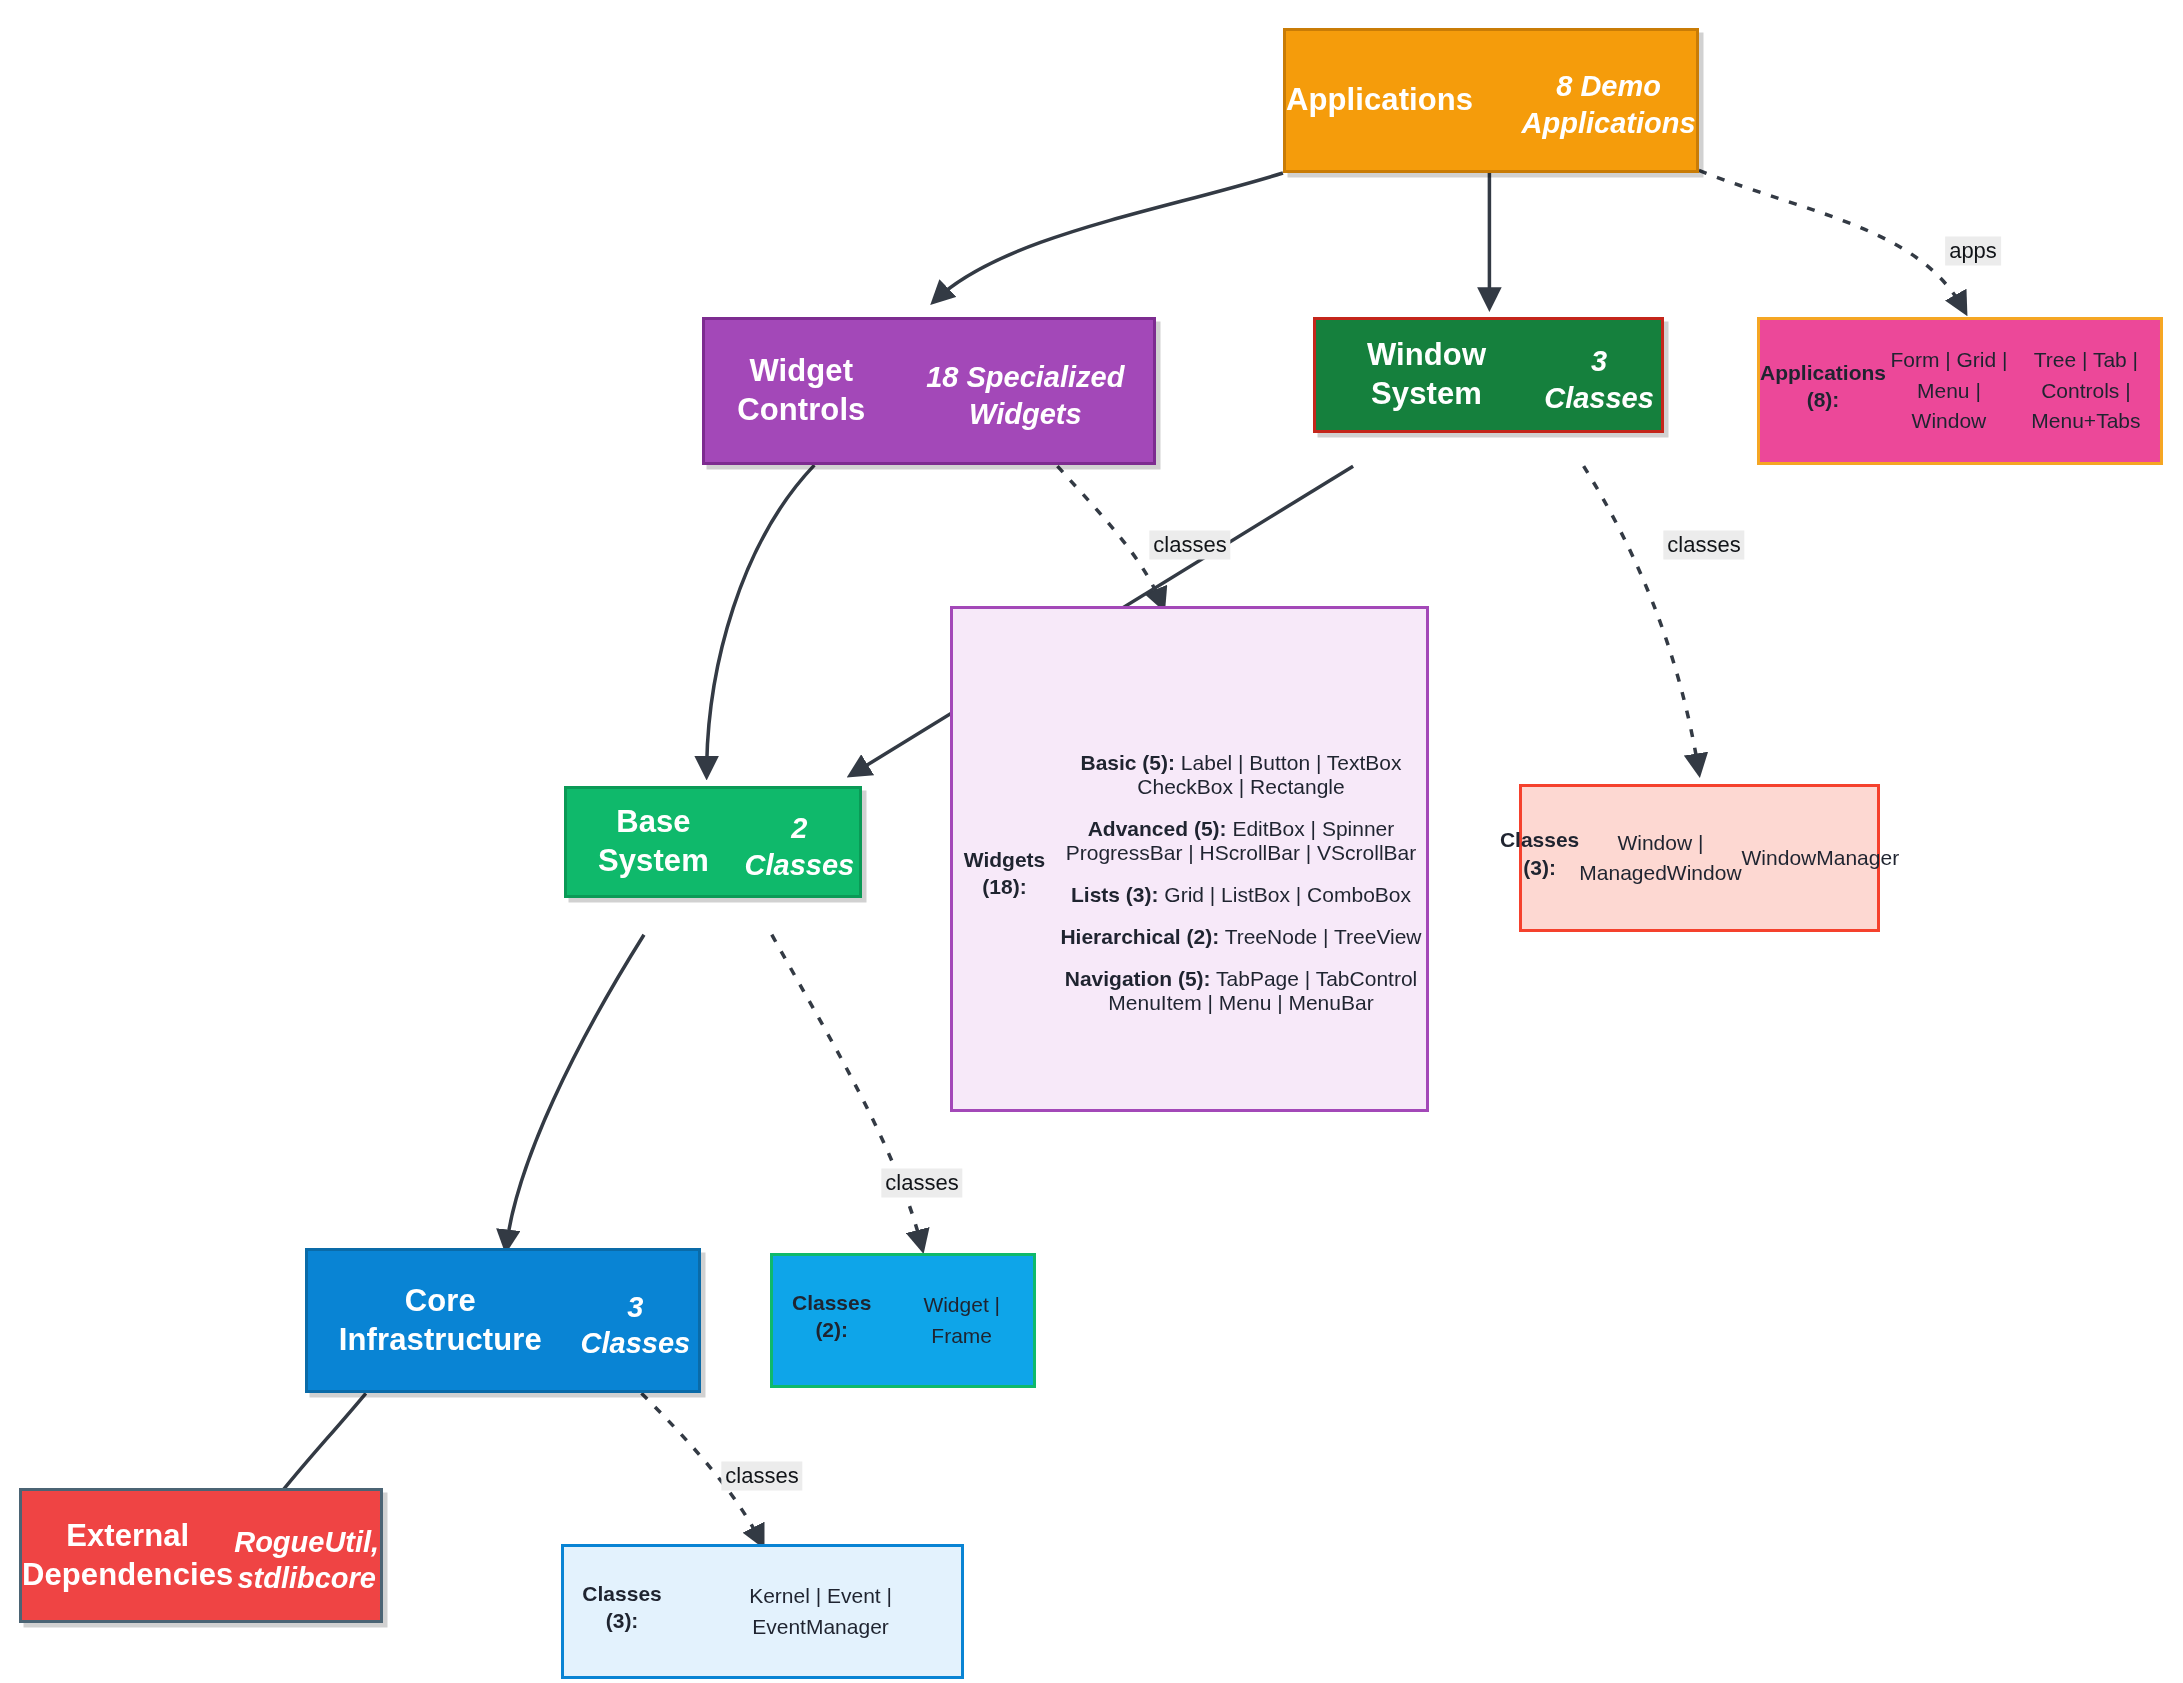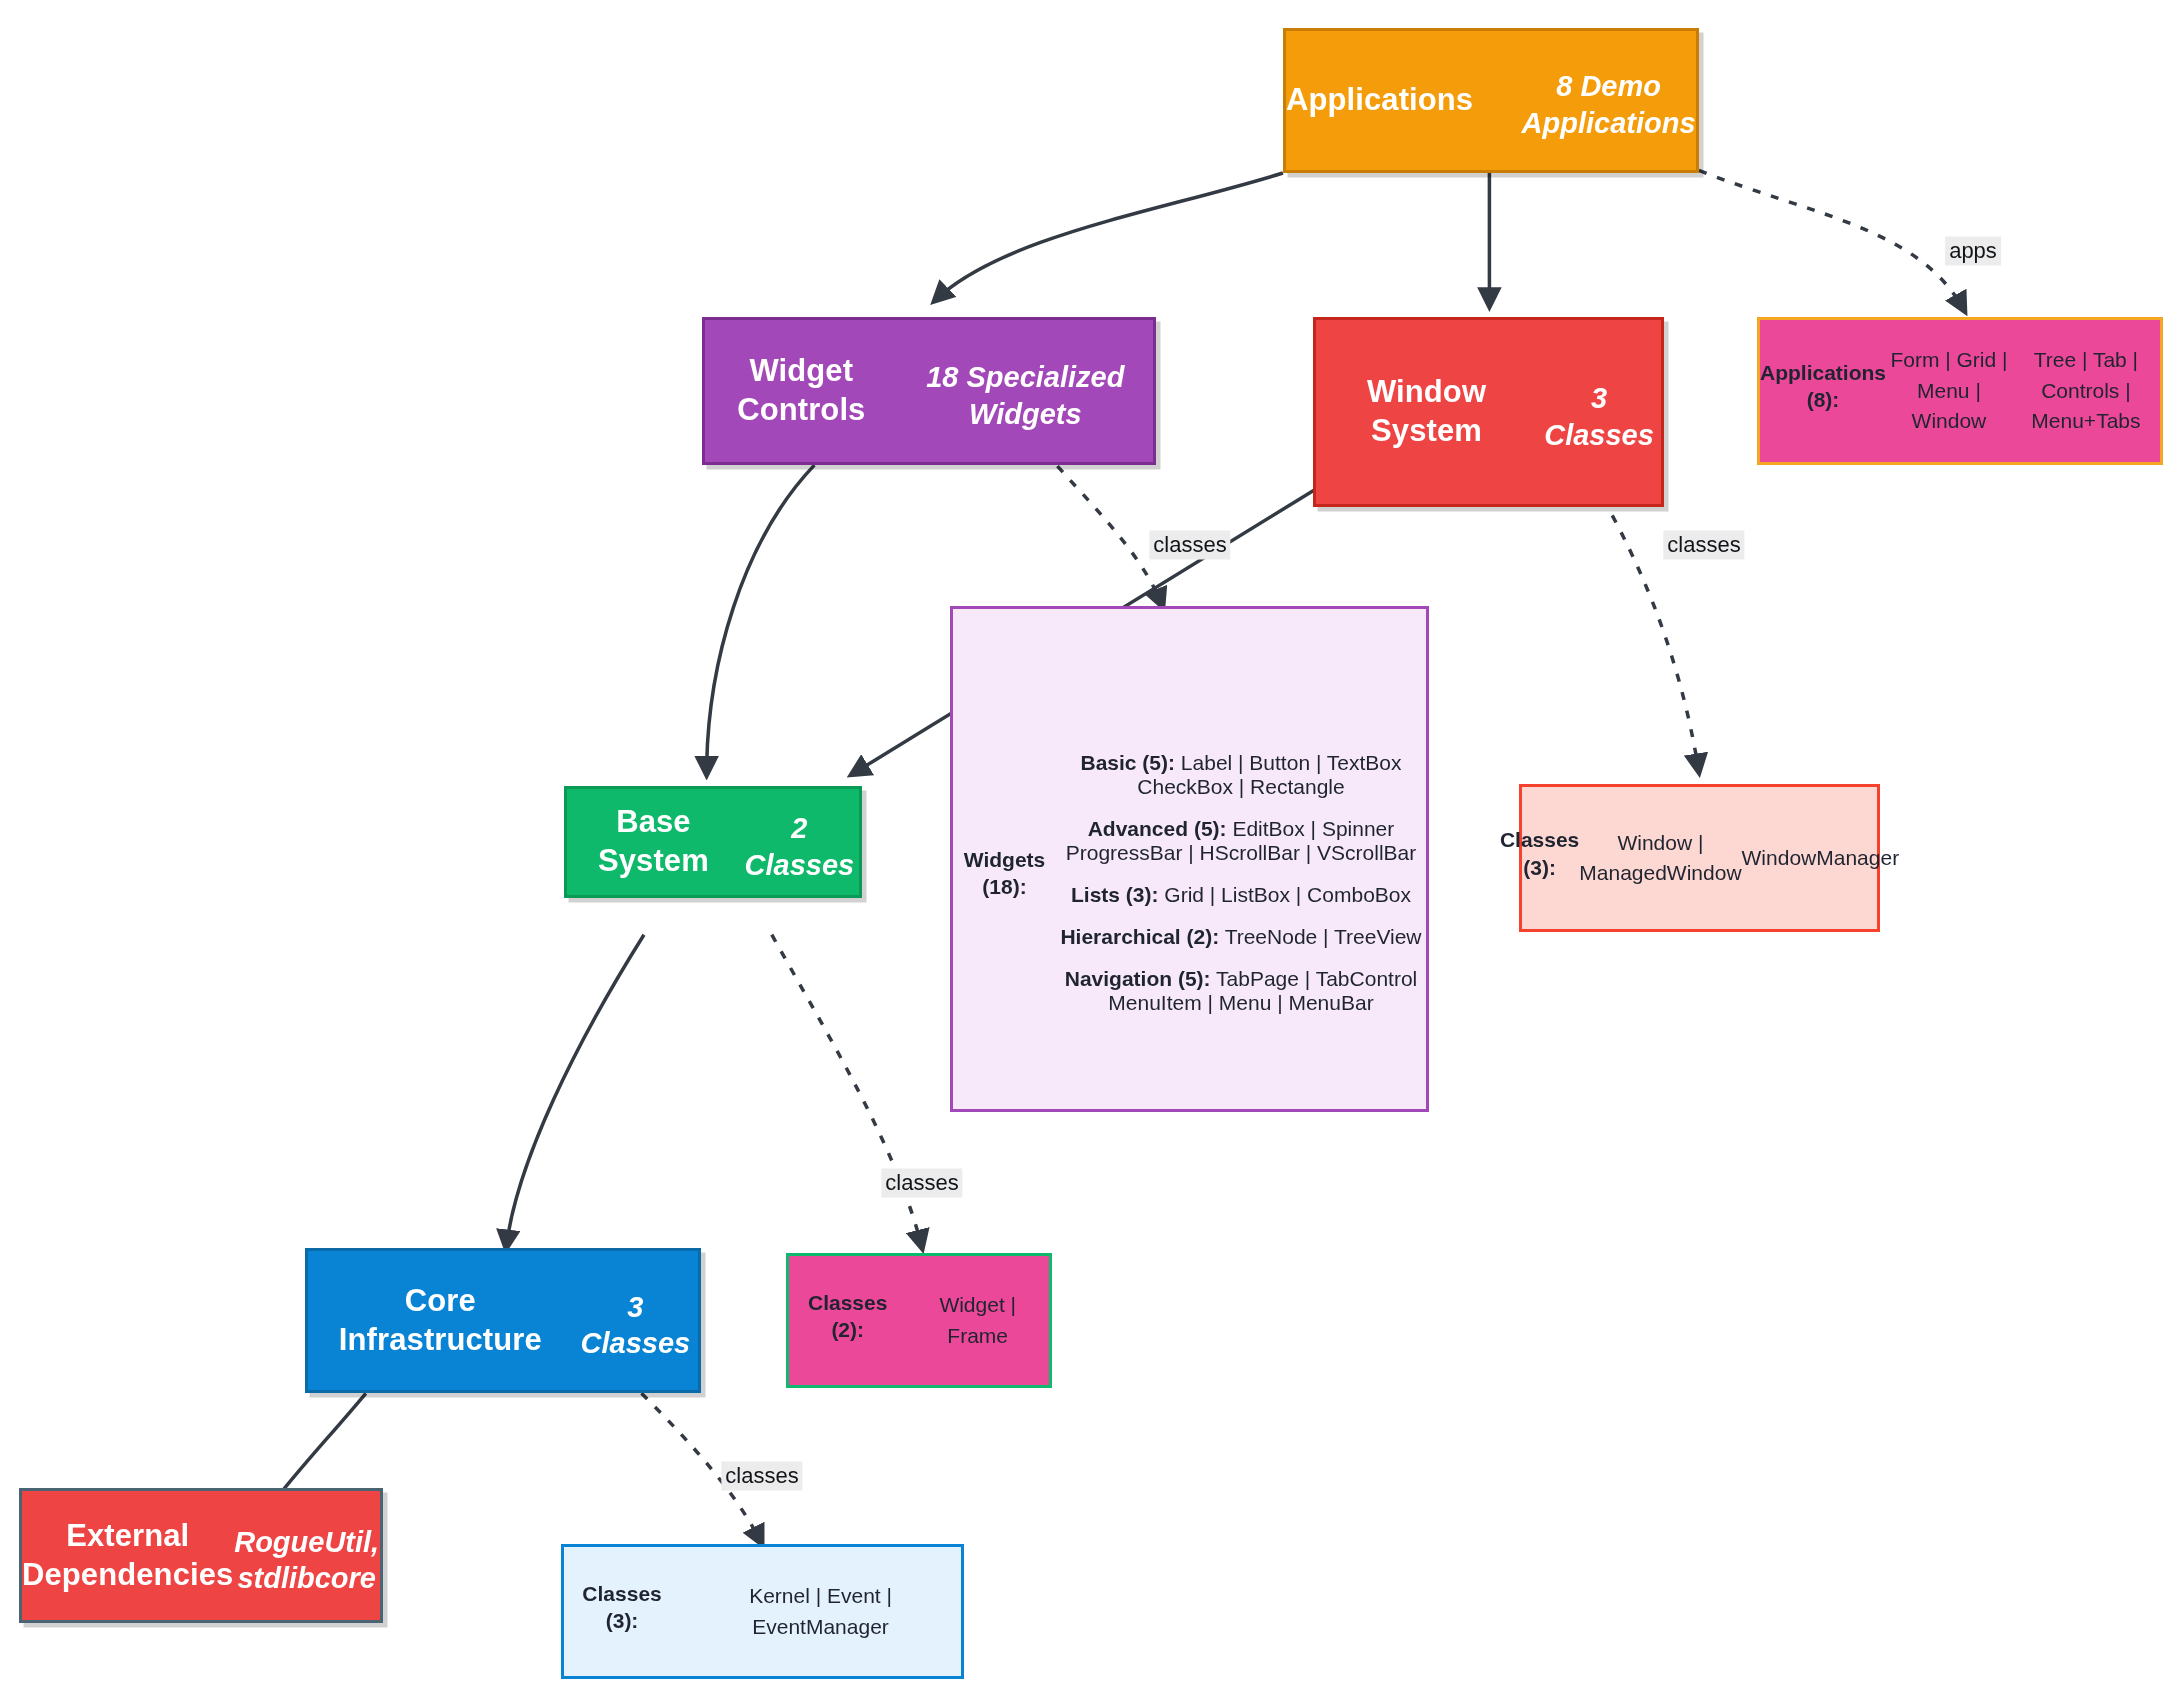--- a/index.html
+++ b/index.html
@@ -122,21 +122,21 @@
   <div class="node mainbox" style="left:1283px; top:27.6px; width:416px; height:145px; background:#F59C0B; border-color:#C97C06;">
     <div class="title" style="font-size:31px;">Applications</div>
     <div class="subtitle" style="font-size:29px;margin-left:48px;">8 Demo Applications</div>
   </div>
 
   <div class="node mainbox" style="left:702px; top:317px; width:454px; height:148px; background:#A348B8; border-color:#7D2C90;">
     <div class="title" style="font-size:31px;">Widget Controls</div>
     <div class="subtitle" style="font-size:29px;">18 Specialized Widgets</div>
   </div>
 
-  <div class="node mainbox" style="left:1313px; top:317px; width:351px; height:190px; background:#ef4444; border-color:#C4261B;">
+  <div class="node mainbox" style="left:1313px; top:317px; width:351px; height:116px; background:#15803d; border-color:#C4261B;">
     <div class="title" style="font-size:31px;">Window System</div>
     <div class="subtitle" style="font-size:29px;">3 Classes</div>
   </div>
 
   <div class="node mainbox" style="left:564px; top:786px; width:298px; height:112px; background:#0FB96B; border-color:#0A9A56;">
     <div class="title" style="font-size:31px;">Base System</div>
     <div class="subtitle" style="font-size:29px;">2 Classes</div>
   </div>
 
   <div class="node mainbox" style="left:305px; top:1248px; width:396px; height:145px; background:#0984D4; border-color:#0A6BA8;">
@@ -199,21 +199,21 @@
 
     </div>
   </div>
 
   <div class="node note" style="left:1519px; top:784px; width:361px; height:148px; background:#FDD8D2; border-color:#F5412D;">
     <div class="note-title" style="font-size:21px; margin-bottom:9px;">Classes (3):</div>
     <div class="note-line" style="font-size:21px;">Window | ManagedWindow</div>
     <div class="note-line" style="font-size:21px;">WindowManager</div>
   </div>
 
-  <div class="node note" style="left:786px; top:1253px; width:266px; height:135px; background:#ec4899; border-color:#0FB96B;">
+  <div class="node note" style="left:770px; top:1253px; width:266px; height:135px; background:#0ea5e9; border-color:#0FB96B;">
     <div class="note-title" style="font-size:21px; margin-bottom:9px;">Classes (2):</div>
     <div class="note-line" style="font-size:21px;">Widget | Frame</div>
   </div>
 
   <div class="node note" style="left:561px; top:1544px; width:403px; height:135px; background:#E3F2FD; border-color:#0984D4;">
     <div class="note-title" style="font-size:21px; margin-bottom:9px;">Classes (3):</div>
     <div class="note-line" style="font-size:21px;">Kernel | Event | EventManager</div>
   </div>
 
   <div class="edge-label" style="left:1973px; top:251px;">apps</div>

